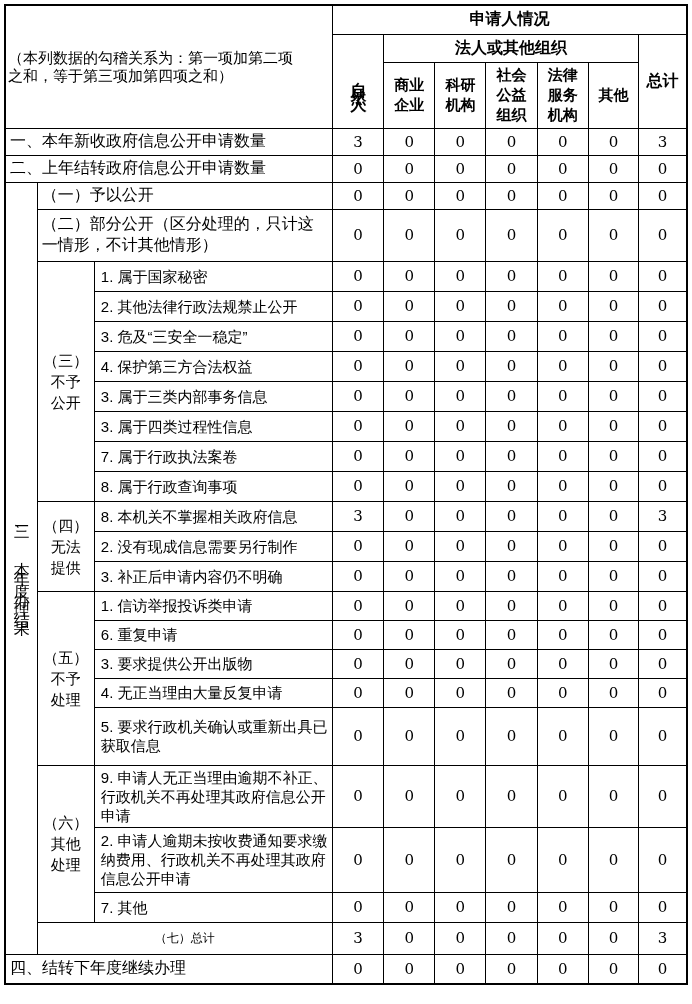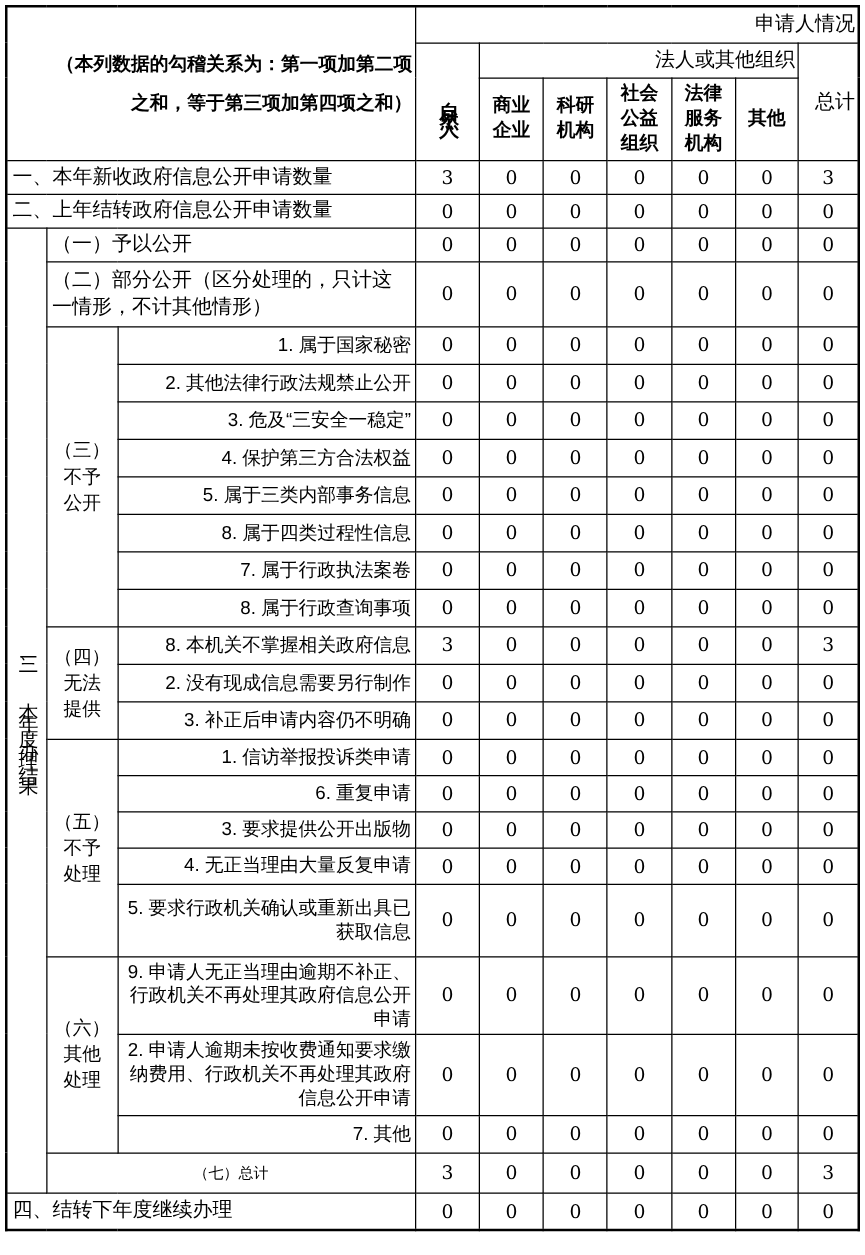--- a/index.html
+++ b/index.html
@@ -1,27 +1,27 @@
 <!DOCTYPE html>
 <html><head>
 <meta charset="utf-8">
 <style>
   html,body{margin:0;padding:0;background:#fff;width:692px;height:1004px;
     font-family:"Liberation Sans",sans-serif;color:#000;}
   table{border-collapse:collapse;table-layout:fixed;margin:4px 0 0 4px;width:684px;border:2px solid #000;}
   td{border:1px solid #000;padding:1px 2px;vertical-align:middle;overflow:hidden;}
-  .note{font-weight:bold;text-align:right;white-space:pre-line;font-size:15px;line-height:31px;}
-  .hdr{font-weight:normal;text-align:right;font-size:16px;}
+  .note{font-weight:normal;text-align:left;white-space:pre-line;font-size:15px;line-height:18px;}
+  .hdr{font-weight:bold;text-align:center;font-size:16px;}
   .sub2{font-weight:bold;text-align:center;font-size:15px;white-space:pre-line;line-height:20px;}
   .vc{text-align:center;}
   .vert{writing-mode:vertical-rl;text-orientation:upright;font-weight:bold;font-size:16px;letter-spacing:7px;display:inline-block;}
   .sect{writing-mode:vertical-rl;text-orientation:upright;font-size:16px;letter-spacing:10px;display:inline-block;}
   .lbl{text-align:left;font-size:16px;padding:0 4px;}
   .grp{text-align:center;white-space:pre-line;font-size:15px;line-height:21px;padding:1px 0;}
-  .item{text-align:right;font-size:15px;padding:2px 3px 2px 6px;line-height:19px;}
+  .item{text-align:left;font-size:15px;padding:2px 3px 2px 6px;line-height:19px;}
   .v{text-align:center;font-family:"DejaVu Serif",serif;font-size:15px;}
   .ctr{text-align:center;font-size:12px;}
 </style>
 </head>
 <body>
 
 <table>
 <colgroup>
 <col style="width:32px">
       <col style="width:57px">
@@ -142,31 +142,31 @@
         <td class="item">4. 保护第三方合法权益</td>
         <td class="v">0</td>
         <td class="v">0</td>
         <td class="v">0</td>
         <td class="v">0</td>
         <td class="v">0</td>
         <td class="v">0</td>
         <td class="v">0</td>
       </tr>
 <tr style="height:30px">
-        <td class="item">5. 属于三类内部事务信息</td>
-        <td class="v">0</td>
-        <td class="v">0</td>
-        <td class="v">0</td>
-        <td class="v">0</td>
-        <td class="v">0</td>
-        <td class="v">0</td>
-        <td class="v">0</td>
-      </tr>
-<tr style="height:30px">
-        <td class="item">8. 属于四类过程性信息</td>
+        <td class="item">3. 属于三类内部事务信息</td>
+        <td class="v">0</td>
+        <td class="v">0</td>
+        <td class="v">0</td>
+        <td class="v">0</td>
+        <td class="v">0</td>
+        <td class="v">0</td>
+        <td class="v">0</td>
+      </tr>
+<tr style="height:30px">
+        <td class="item">3. 属于四类过程性信息</td>
         <td class="v">0</td>
         <td class="v">0</td>
         <td class="v">0</td>
         <td class="v">0</td>
         <td class="v">0</td>
         <td class="v">0</td>
         <td class="v">0</td>
       </tr>
 <tr style="height:30px">
         <td class="item">7. 属于行政执法案卷</td>

